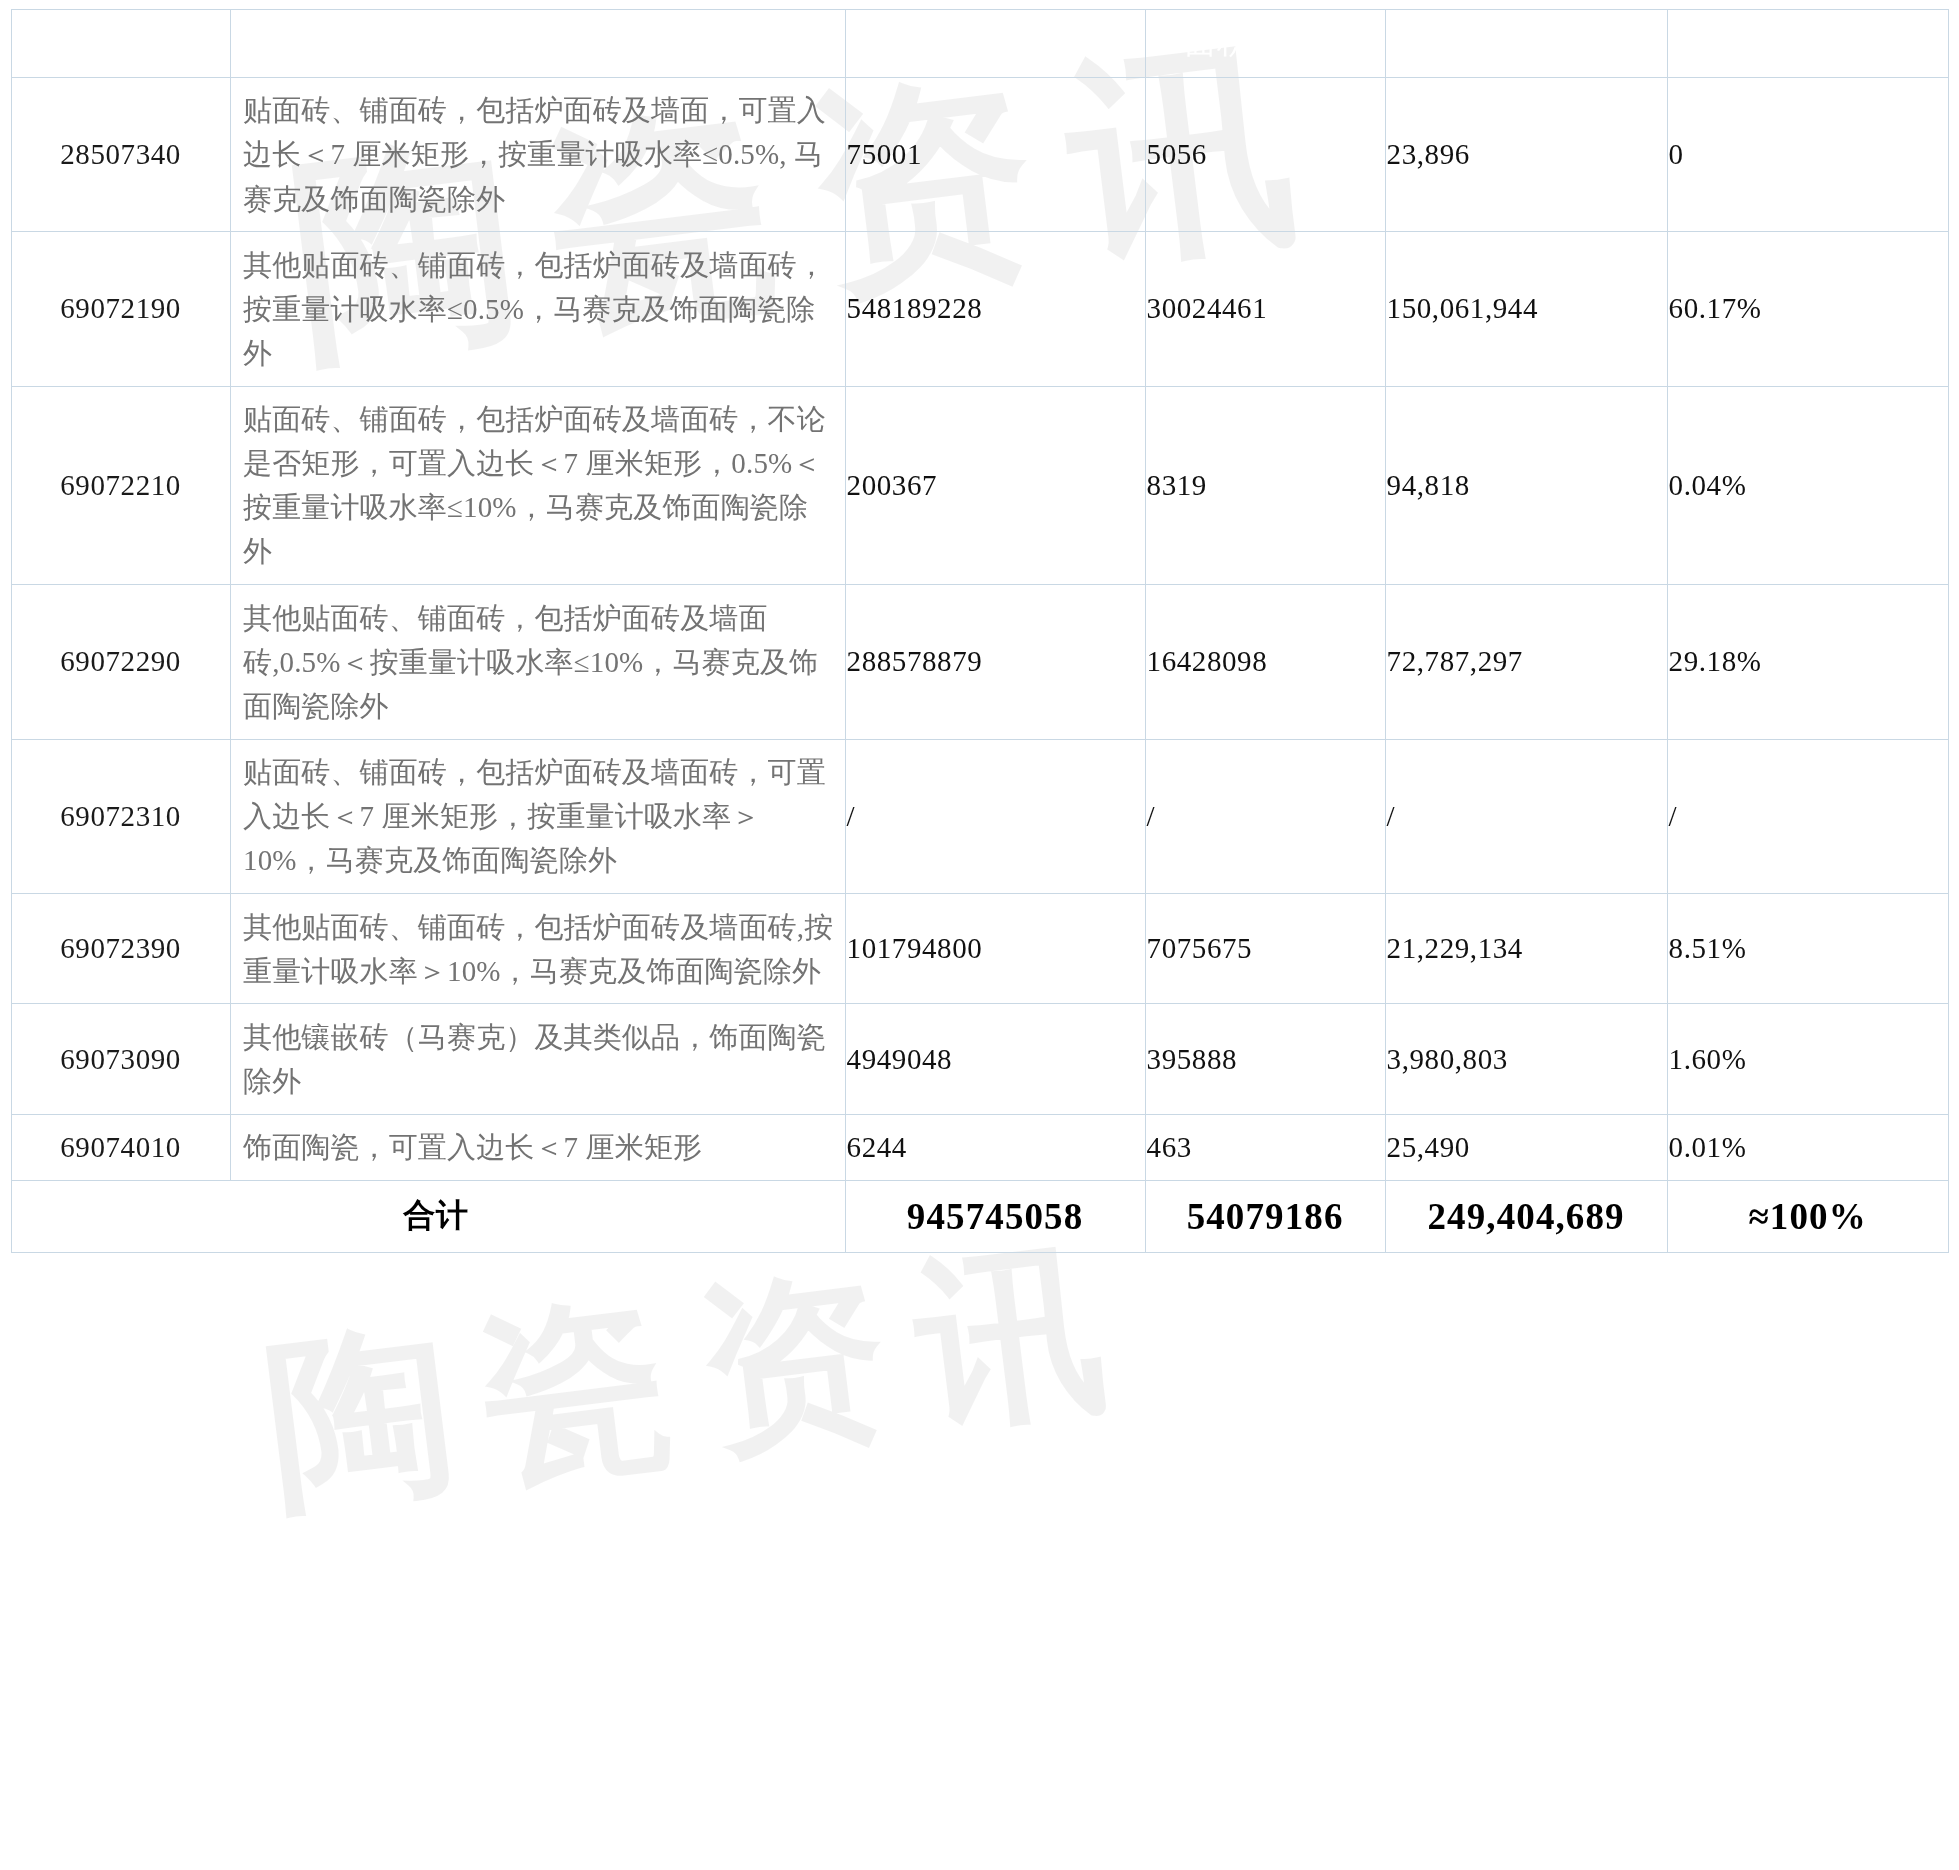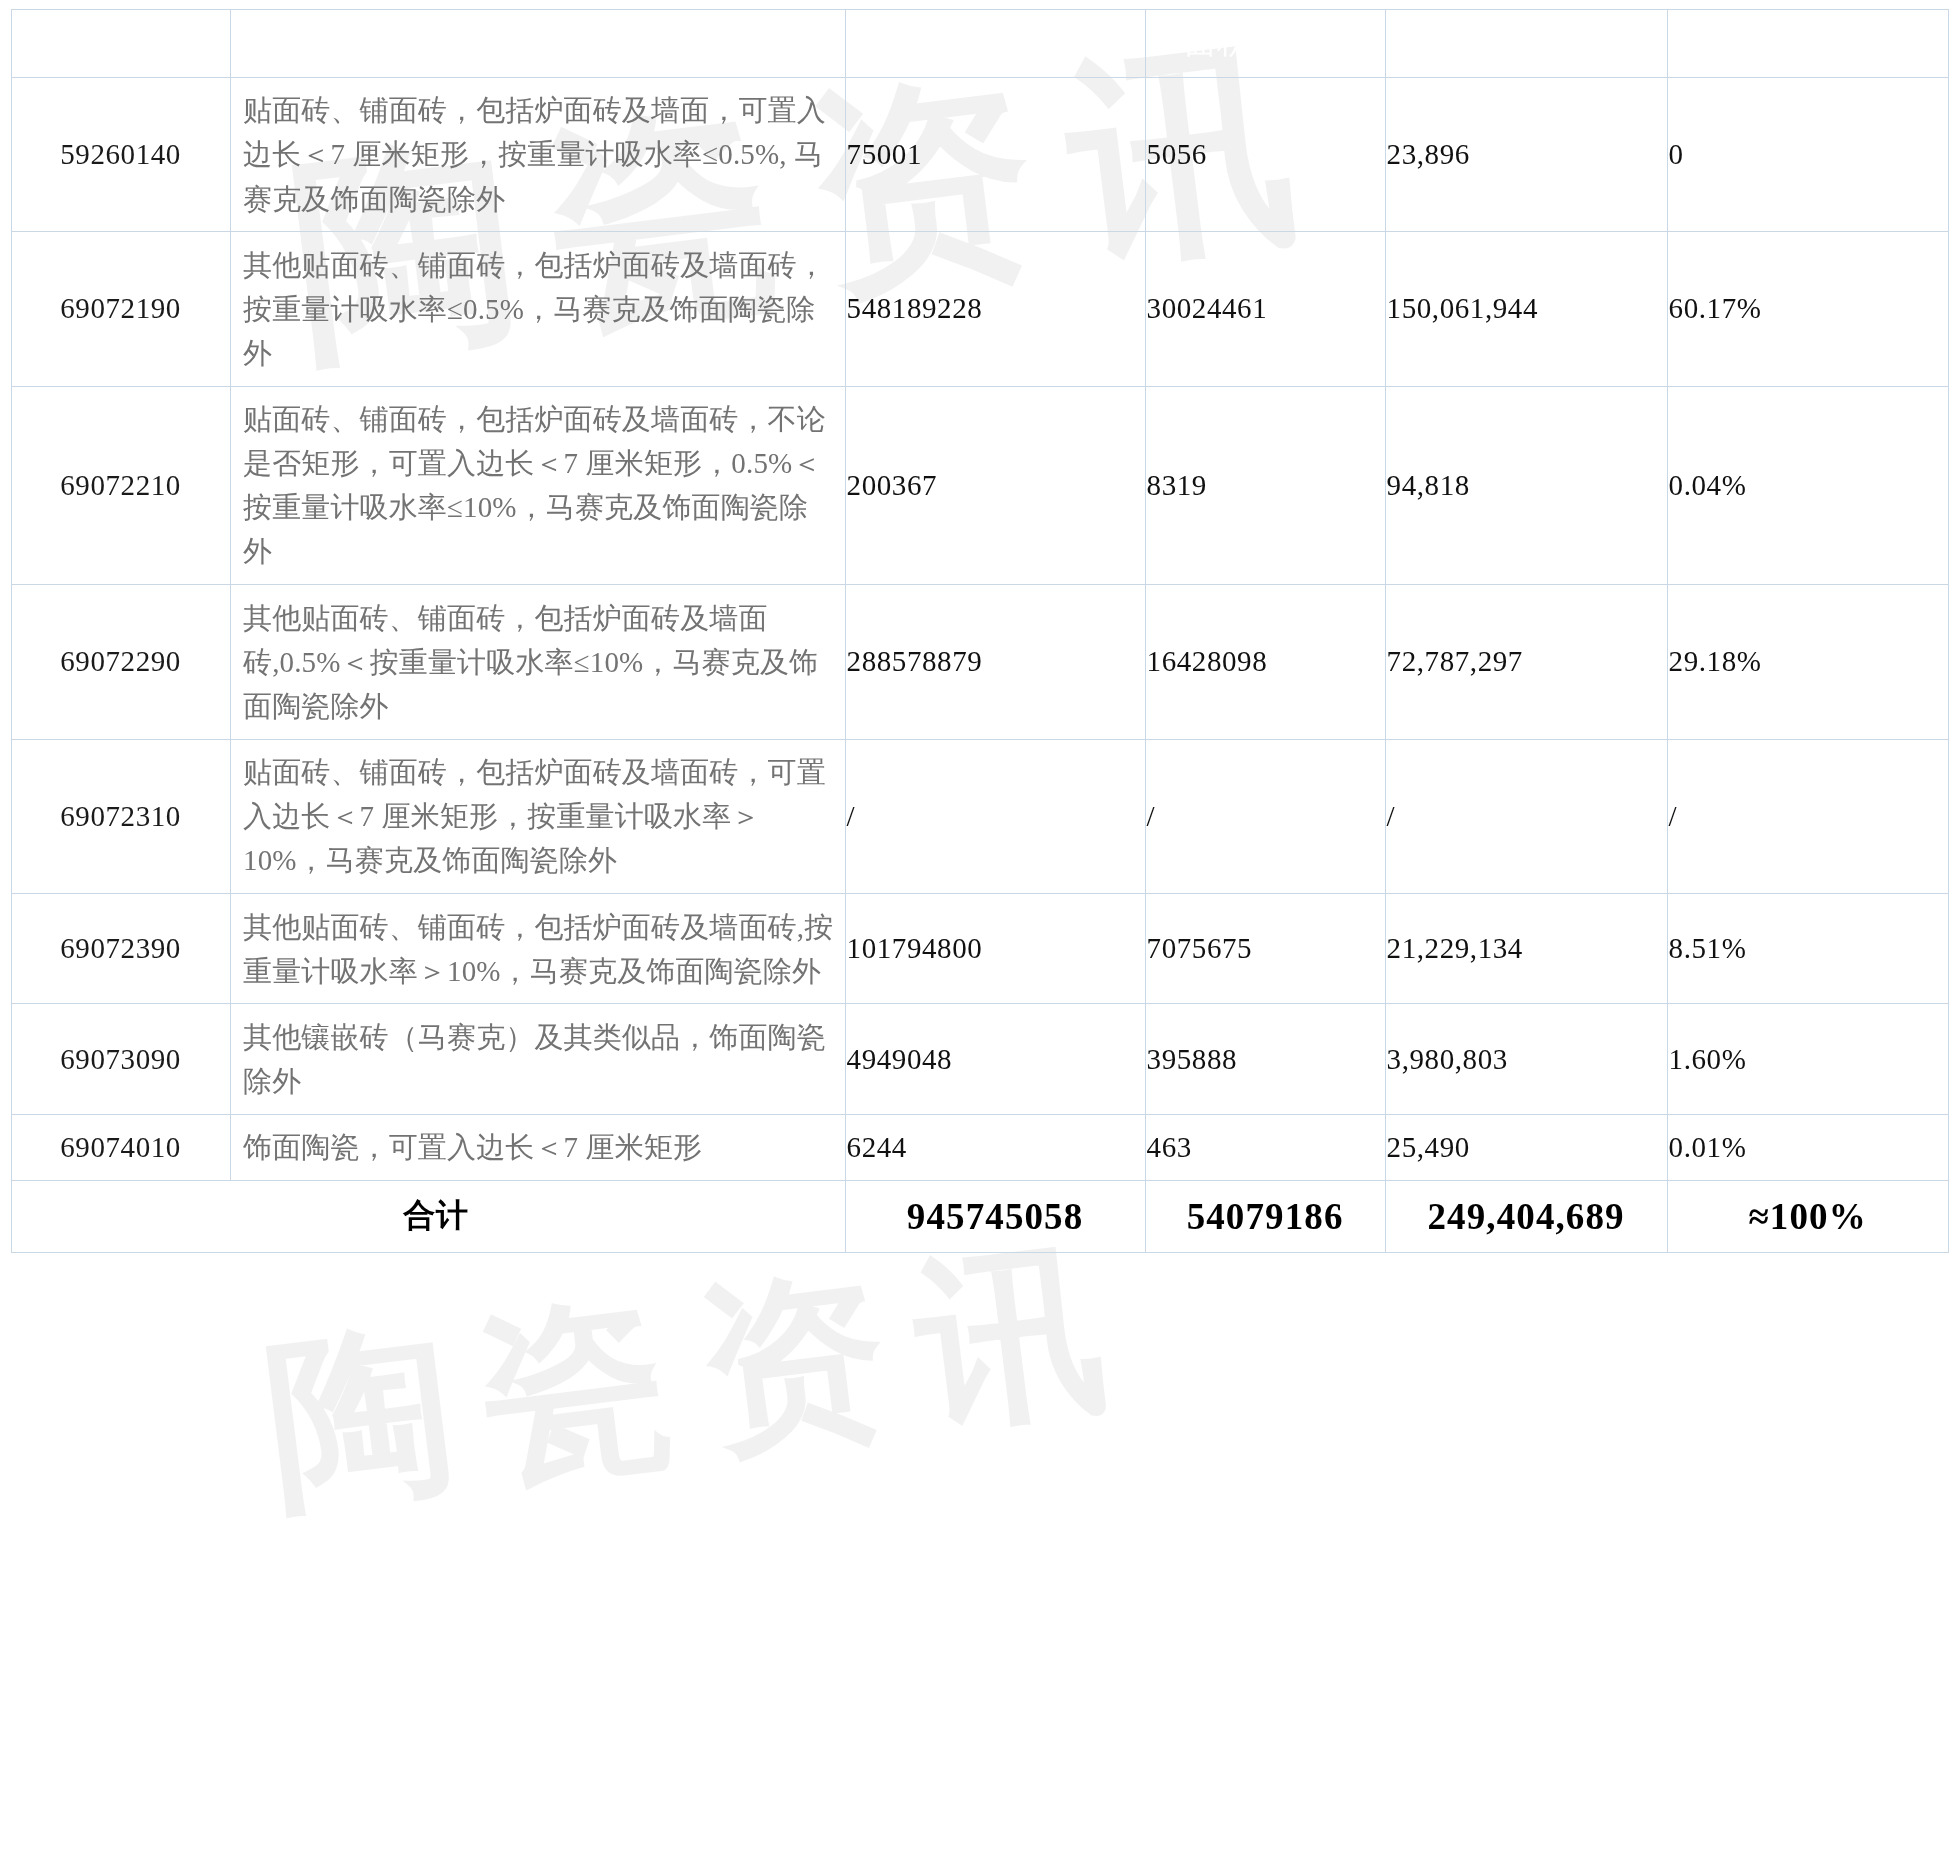--- a/index.html
+++ b/index.html
@@ -133,21 +133,21 @@
         <th>HS 编码</th>
         <th>HS 编码中文名称</th>
         <th>重量（kg）</th>
         <th>面积（㎡）</th>
         <th>金额（美元）</th>
         <th>金额占总额比</th>
       </tr>
     </thead>
     <tbody>
       <tr>
-        <td class="code">59260140</td>
+        <td class="code">28507340</td>
         <td class="name">贴面砖、铺面砖，包括炉面砖及墙面，可置入边长＜7 厘米矩形，按重量计吸水率≤0.5%, 马赛克及饰面陶瓷除外</td>
         <td class="num">75001</td>
         <td class="num">5056</td>
         <td class="num">23,896</td>
         <td class="num">0</td>
       </tr>
       <tr>
         <td class="code">69072190</td>
         <td class="name">其他贴面砖、铺面砖，包括炉面砖及墙面砖，按重量计吸水率≤0.5%，马赛克及饰面陶瓷除外</td>
         <td class="num">548189228</td>

